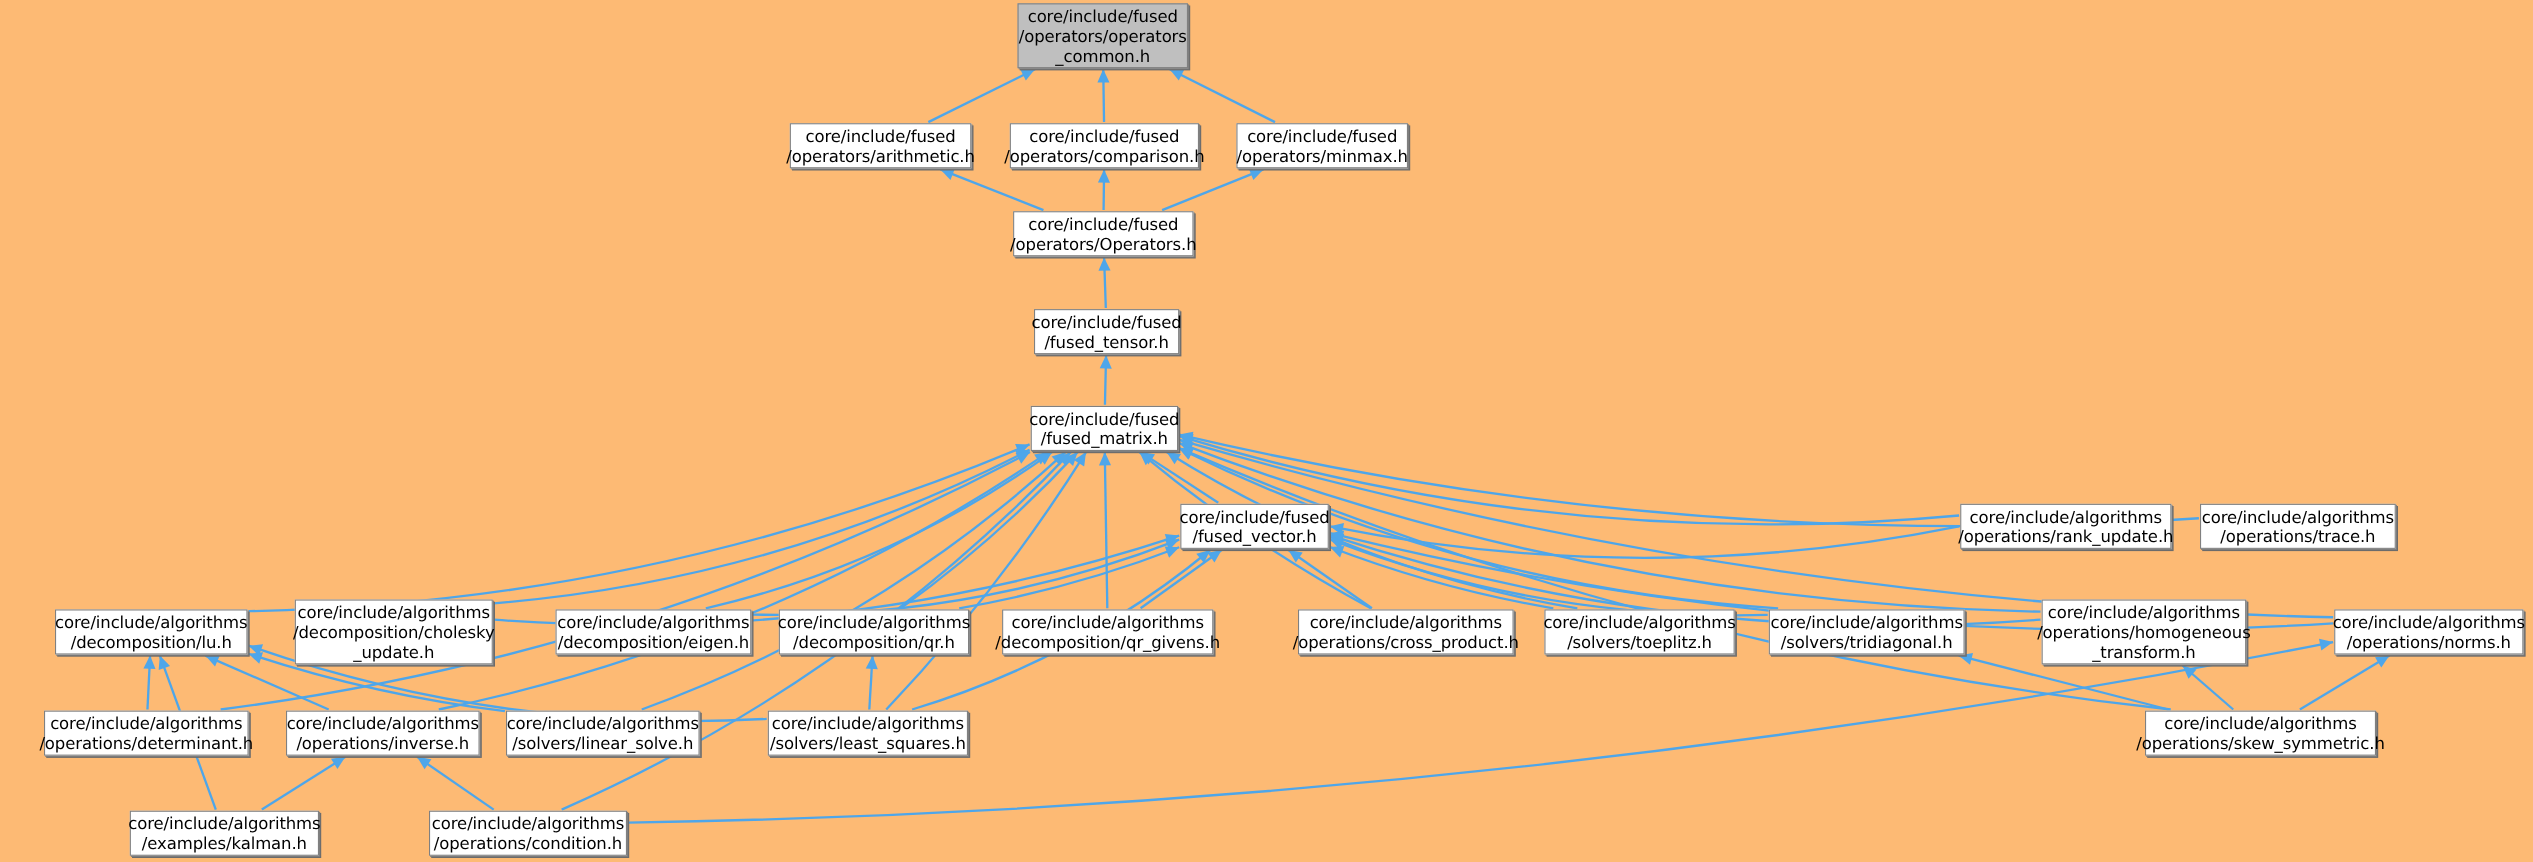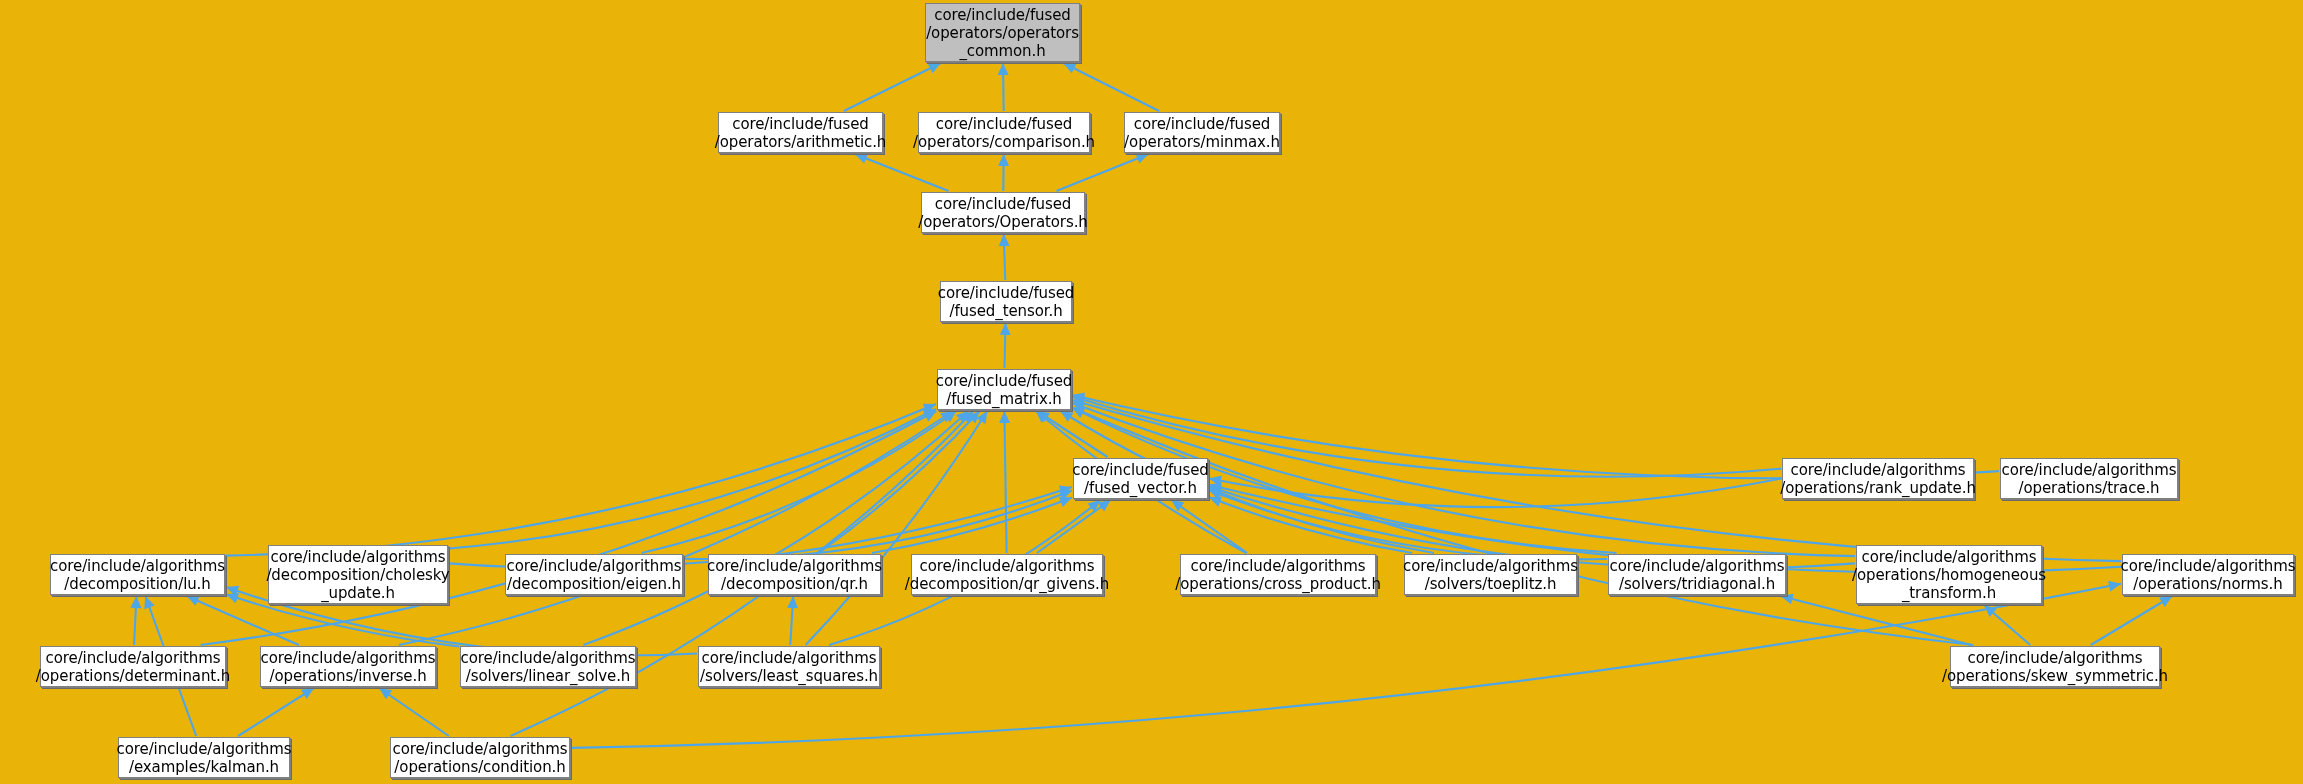--- a/index.html
+++ b/index.html
@@ -4,21 +4,21 @@
 <style>
   html, body {
     margin: 0;
     padding: 0;
     background: #000000;
   }
   #graph-root {
     position: relative;
     width: 2303px;
     height: 784px;
-    background: #eab308;
+    background: #fdba74;
     font-family: "DejaVu Sans", "Liberation Sans", sans-serif;
     overflow: hidden;
   }
   svg.edges {
     position: absolute;
     left: 0;
     top: 0;
     width: 2303px;
     height: 784px;
   }

